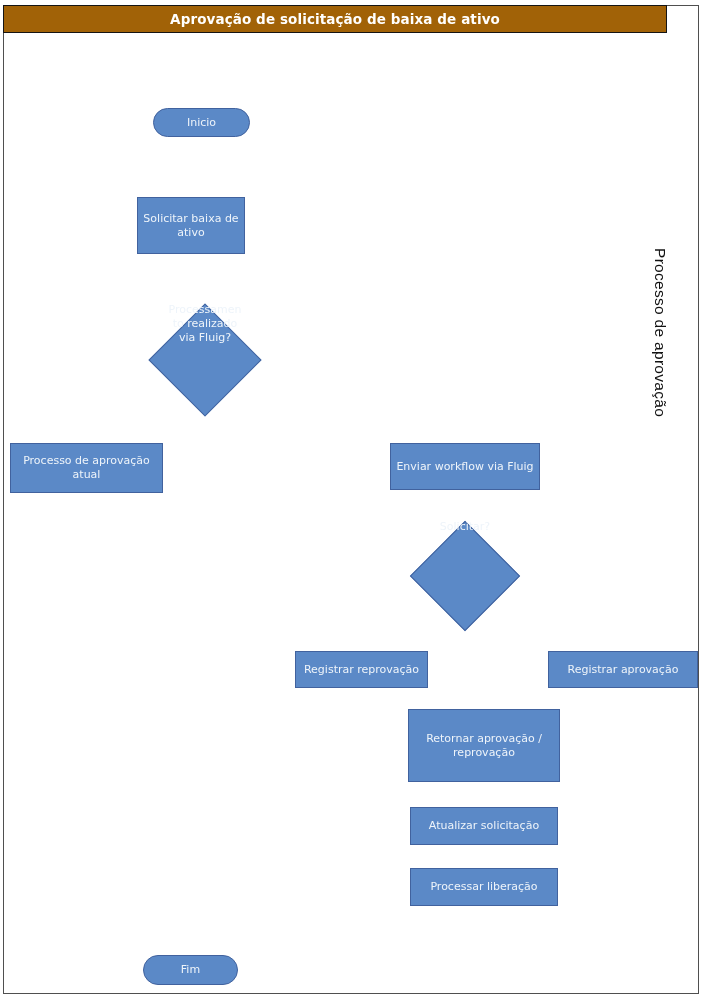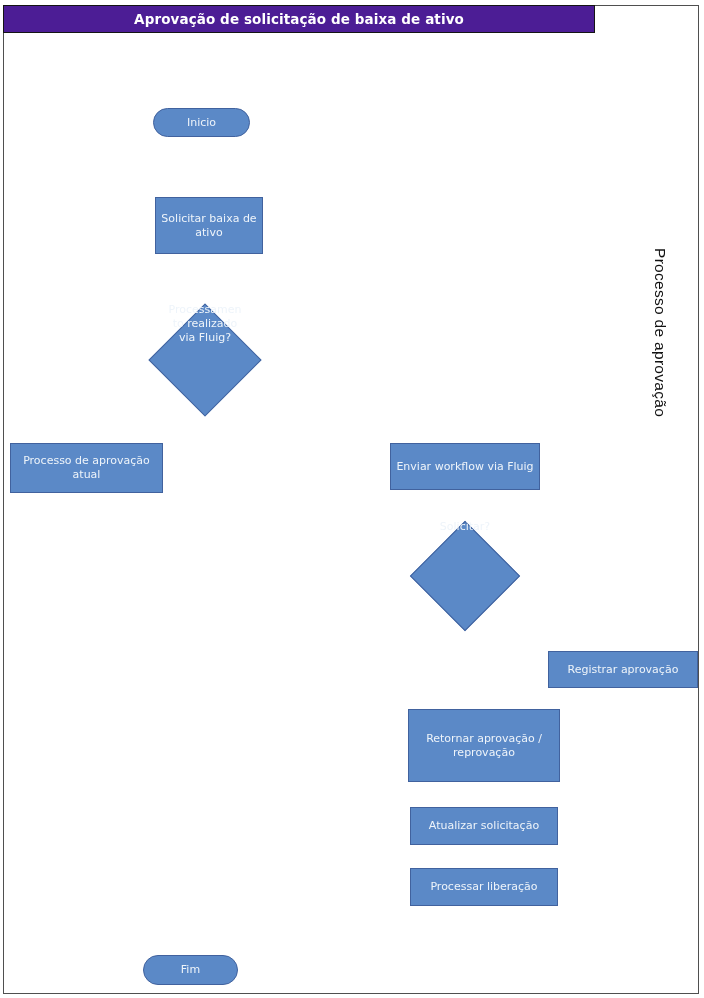--- a/index.html
+++ b/index.html
@@ -23,23 +23,23 @@
     width: 696px;
     height: 989px;
     border: 1.5px solid #4f4f4f;
     box-sizing: border-box;
   }
   
   .title-band {
     position: absolute;
     left: 3px;
     top: 5px;
-    width: 592px;
+    width: 664px;
     height: 28px;
-    background: #4c1d95;
+    background: #a16207;
     border: 1.5px solid #141414;
     box-sizing: border-box;
     display: flex;
     align-items: center;
     justify-content: center;
   }
   .title-band span {
     color: #ffffff;
     font-size: 13.5px;
     font-weight: bold;
@@ -116,40 +116,41 @@
   <div class="frame"></div>
 
   <div class="title-band">
     <span>Aprovação de solicitação de baixa de ativo</span>
   </div>
 
   <div class="lane-label">Processo de aprovação</div>
 
   <div class="node pill" style="left:153px; top:108px; width:97px; height:29px;">Inicio</div>
 
-  <div class="node rect" style="left:155px; top:197px; width:108px; height:57px;">Solicitar baixa de
+  <div class="node rect" style="left:137px; top:197px; width:108px; height:57px;">Solicitar baixa de
 ativo</div>
 
   <div class="diamond" style="left:148px; top:303px; width:114px; height:114px;">
     <div class="diamond-shape" style="width:80px; height:80px;"></div>
     <div class="diamond-label">Processamen
 to realizado
 via Fluig?</div>
   </div>
 
   <div class="node rect" style="left:10px; top:443px; width:153px; height:50px;">Processo de aprovação
 atual</div>
 
   <div class="node rect" style="left:390px; top:443px; width:150px; height:47px;">Enviar workflow via Fluig</div>
 
   <div class="diamond" style="left:410px; top:520px; width:110px; height:112px;">
     <div class="diamond-shape" style="width:78px; height:78px;"></div>
     <div class="diamond-label">Solicitar?</div>
   </div>
 
+  <div class="node rect" style="left:295px; top:651px; width:133px; height:37px;">Registrar reprovação</div>
 
   <div class="node rect" style="left:548px; top:651px; width:150px; height:37px;">Registrar aprovação</div>
 
   <div class="node rect" style="left:408px; top:709px; width:152px; height:73px;">Retornar aprovação /
 reprovação</div>
 
   <div class="node rect" style="left:410px; top:868px; width:148px; height:38px;">Processar liberação</div>
 
   <div class="node rect" style="left:410px; top:807px; width:148px; height:38px;">Atualizar solicitação</div>
 

